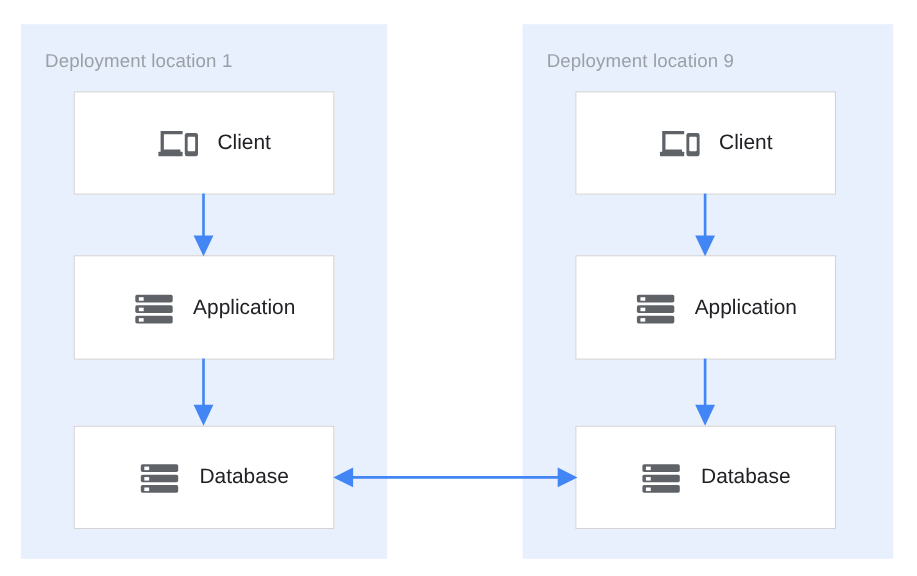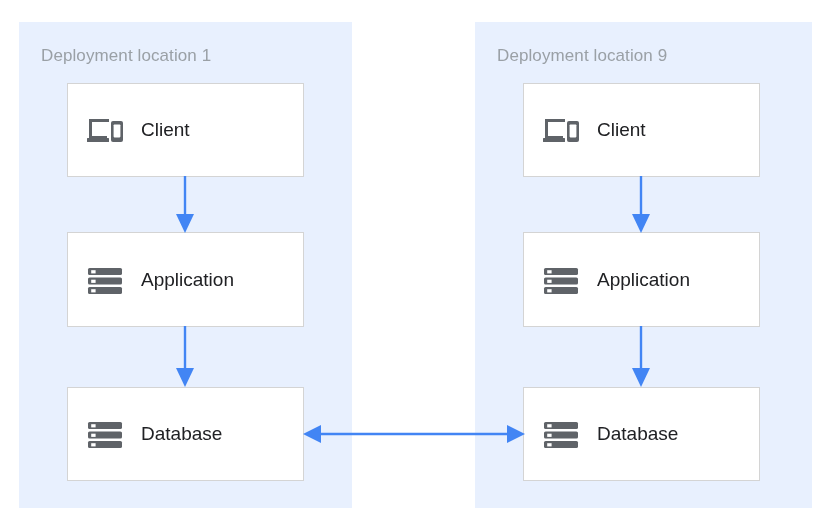--- a/index.html
+++ b/index.html
@@ -28,21 +28,21 @@
   #label-left{left:41px;top:46px;}
   #label-right{left:497px;top:46px;}
 
   .node{
     position:absolute;
     background:#ffffff;
     border:1px solid #d4d4d4;
     box-sizing:border-box;
     display:flex;
     align-items:center;
-    justify-content:flex-start;
+    justify-content:center;
   }
   .node-icon{
     width:40px;height:40px;
     margin-left:17px;
     flex:0 0 auto;
     display:block;
   }
   .node-label{
     font-size:19px;
     color:#202124;

